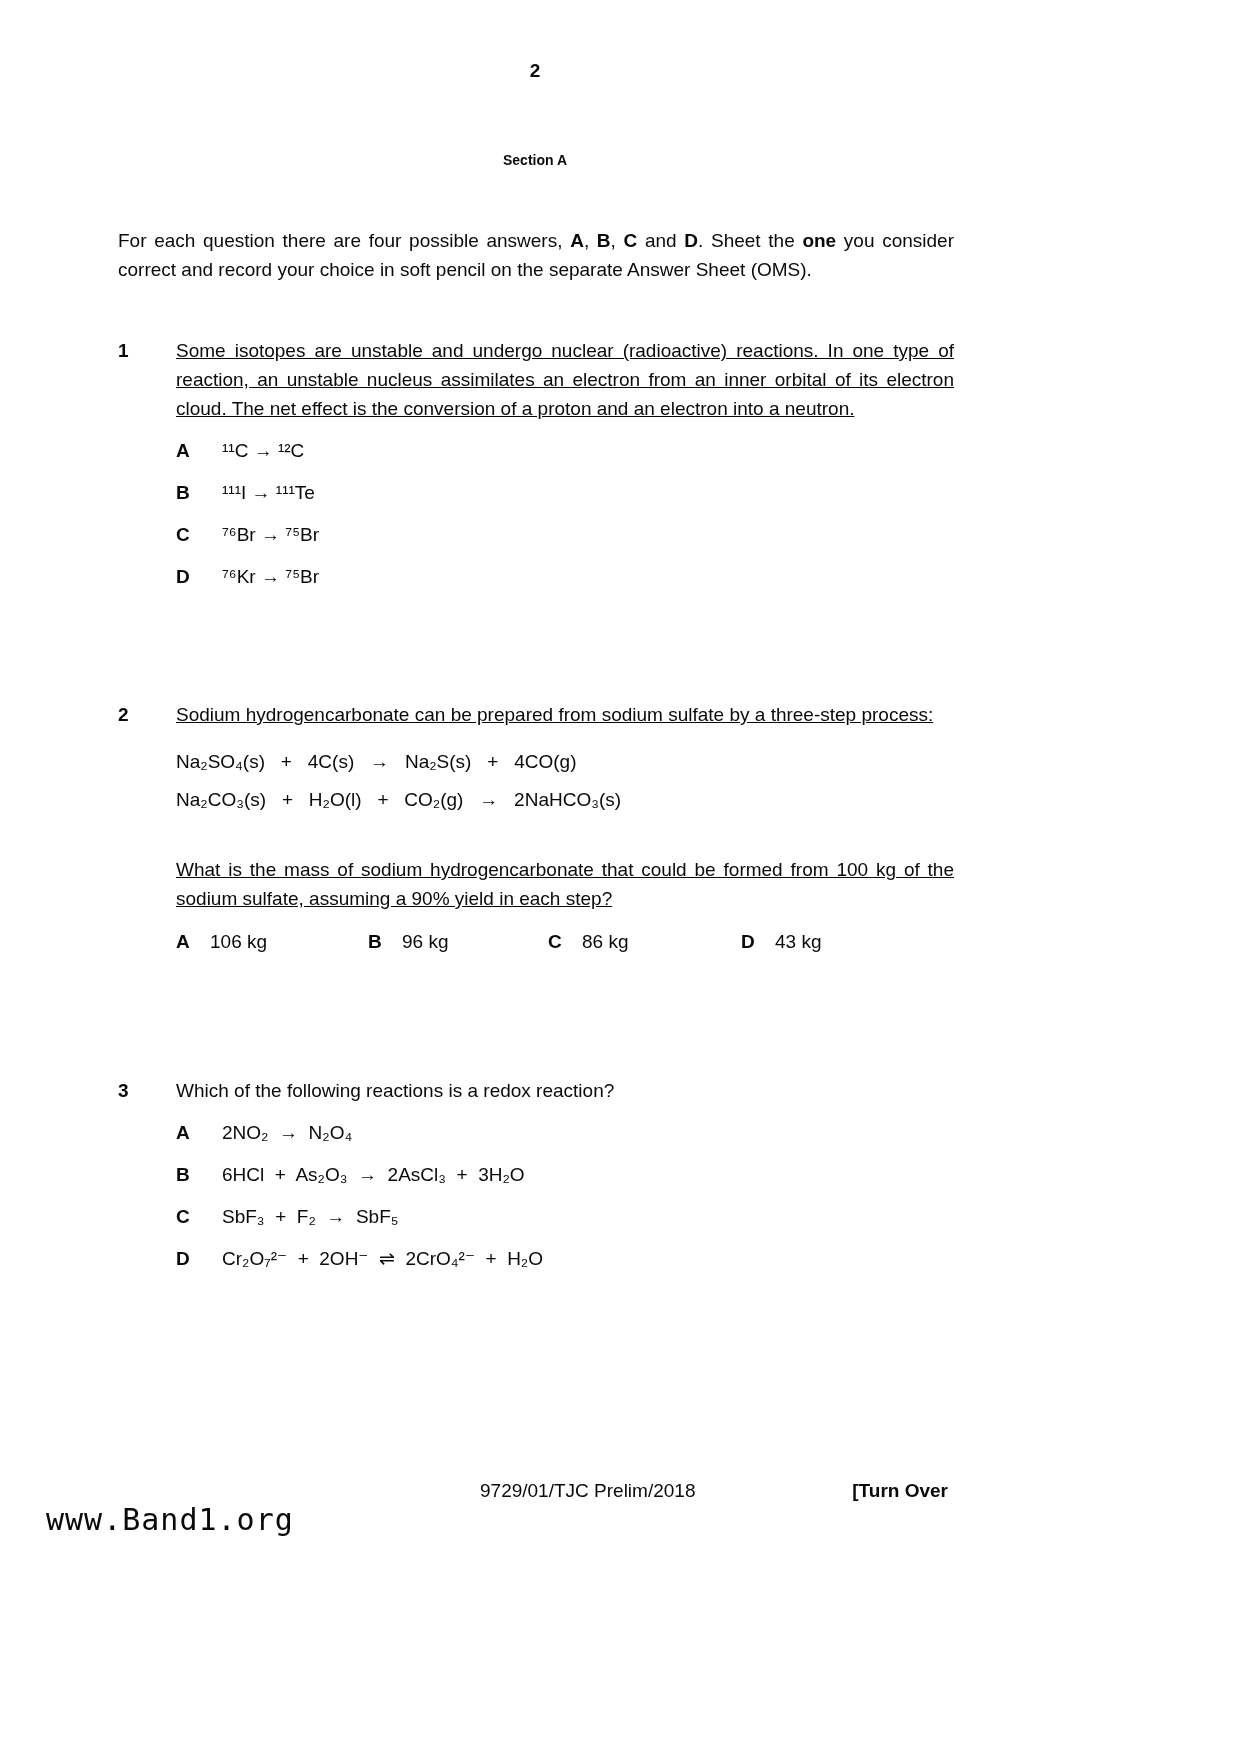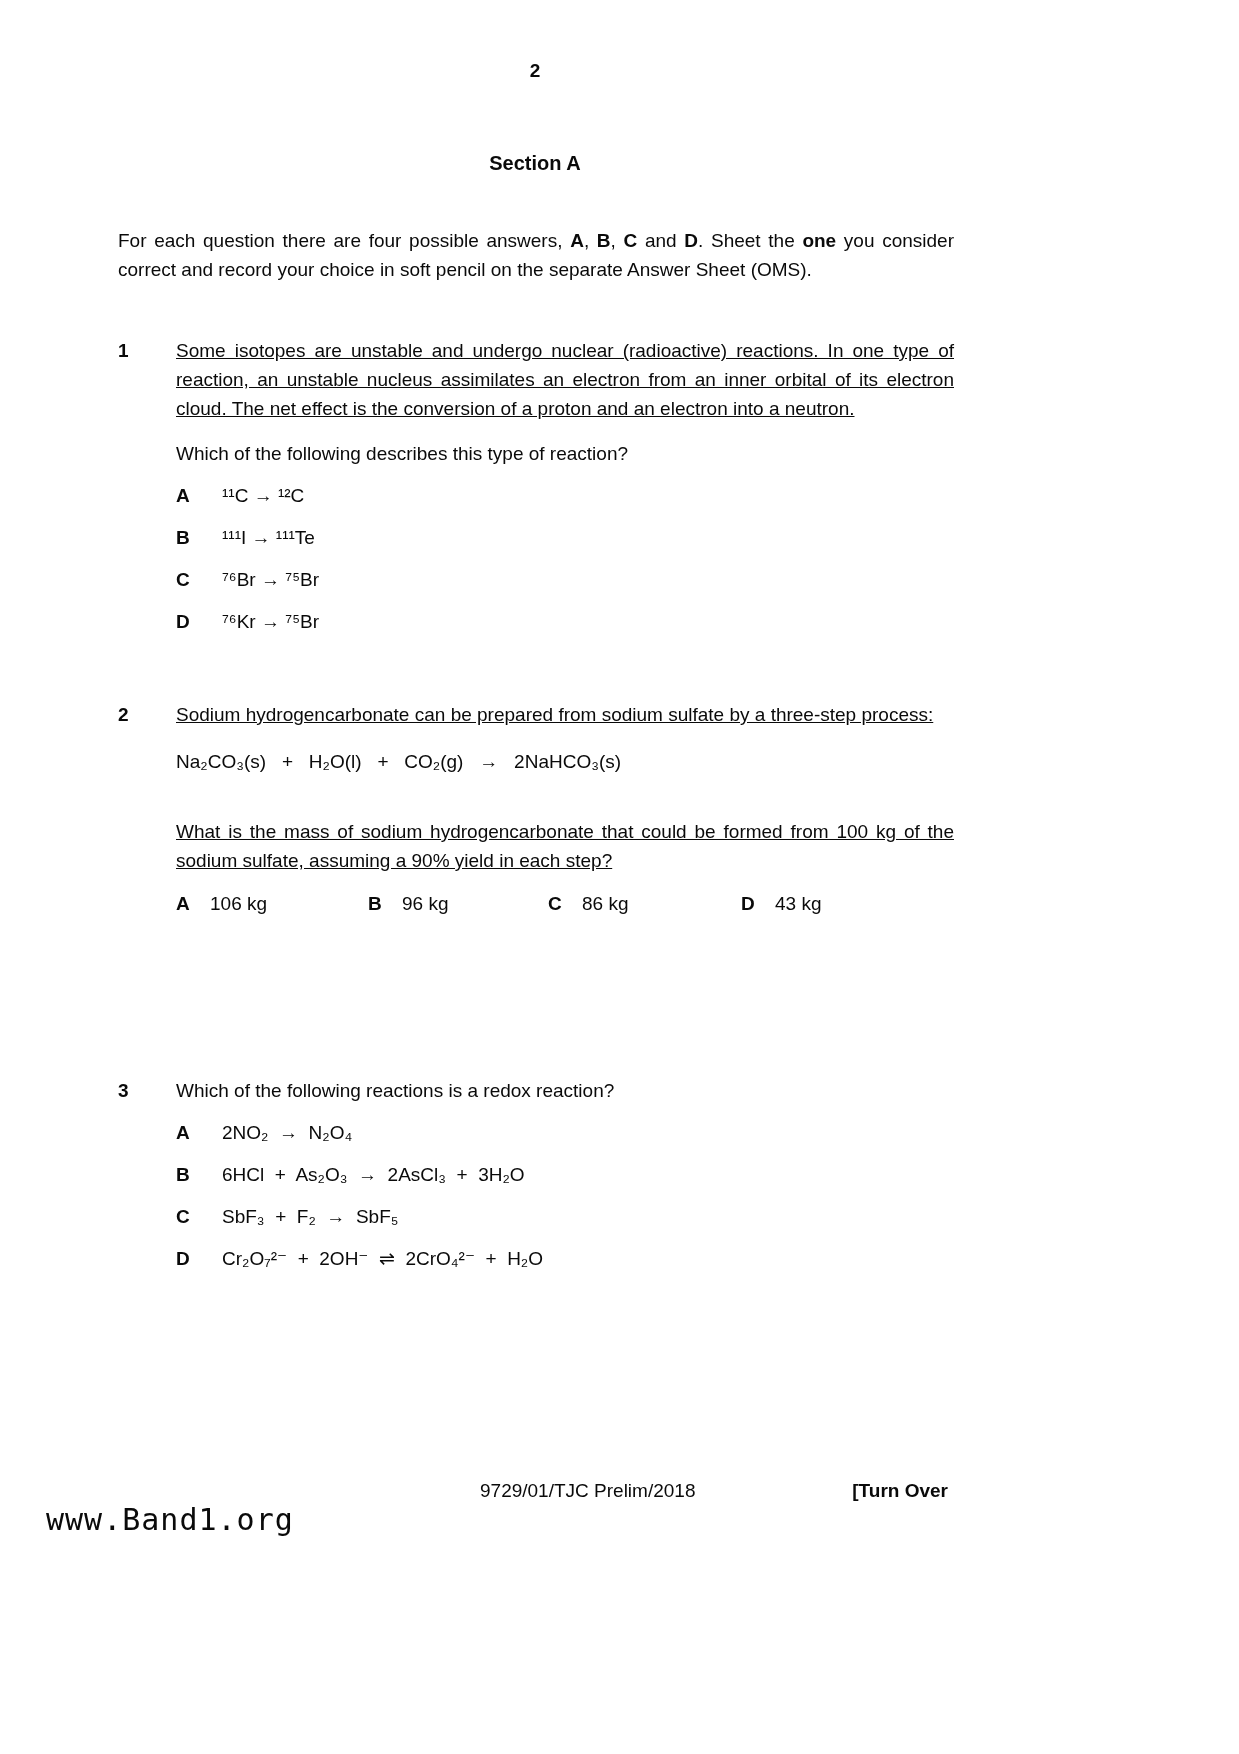--- a/index.html
+++ b/index.html
@@ -15,21 +15,21 @@
     overflow: hidden;
     margin: 0 auto;
   }
   .abs { position: absolute; }
   .pageno {
     left: 118px; top: 60px; width: 834px;
     text-align: center; font-weight: 700;
   }
   .section-title {
     left: 118px; top: 152px; width: 834px;
-    text-align: center; font-weight: 700; font-size: 20px;
+    text-align: center; font-weight: 700; font-size: 14px;
   }
   .intro {
     left: 118px; top: 226px; width: 836px;
     margin: 0; line-height: 29px; text-align: justify;
   }
   .question { left: 118px; width: 836px; }
   .q1 { top: 336px; }
   .q2 { top: 700px; }
   .q3 { top: 1076px; }
   .qrow { display: flex; }
@@ -68,21 +68,20 @@
 
   <div class="abs section-title">Section A</div>
 
   <p class="abs intro"><span>For each question there are four possible answers, </span><b>A</b><span>, </span><b>B</b><span>, </span><b>C</b><span> and </span><b>D</b><span>. Sheet the </span><b>one</b><span> you consider correct and record your choice in soft pencil on the separate Answer Sheet (OMS).</span></p>
 
   <div class="abs question q1">
     <div class="qrow">
       <div class="qnum">1</div>
       <div class="qbody">
         <p class="qtext">Some isotopes are unstable and undergo nuclear (radioactive) reactions. In one type of reaction, an unstable nucleus assimilates an electron from an inner orbital of its electron cloud. The net effect is the conversion of a proton and an electron into a neutron.</p>
-        <p class="qprompt">Which of the following describes this type of reaction?</p>
         <div class="opts">
           <div class="opt">
             <span class="optletter">A</span>
             <span class="eq">¹¹C → ¹²C</span>
           </div>
           <div class="opt">
             <span class="optletter">B</span>
             <span class="eq">¹¹¹I → ¹¹¹Te</span>
           </div>
           <div class="opt">
@@ -97,20 +96,21 @@
       </div>
     </div>
   </div>
 
   <div class="abs question q2">
     <div class="qrow">
       <div class="qnum">2</div>
       <div class="qbody">
         <p class="qtext">Sodium hydrogencarbonate can be prepared from sodium sulfate by a three-step process:</p>
         <div class="equations">
+          <p class="equation">Na₂SO₄(s)   +   4C(s)   →   Na₂S(s)   +   4CO(g)</p>
           <p class="equation">Na₂CO₃(s)   +   H₂O(l)   +   CO₂(g)   →   2NaHCO₃(s)</p>
         </div>
         <p class="qprompt prompt-gap qtext">What is the mass of sodium hydrogencarbonate that could be formed from 100 kg of the sodium sulfate, assuming a 90% yield in each step?</p>
         <div class="opts-h">
           <div class="optcell oc-a">
             <span class="optletter">A</span>
             <span>106 kg</span>
           </div>
           <div class="optcell oc-b">
             <span class="optletter">B</span>

